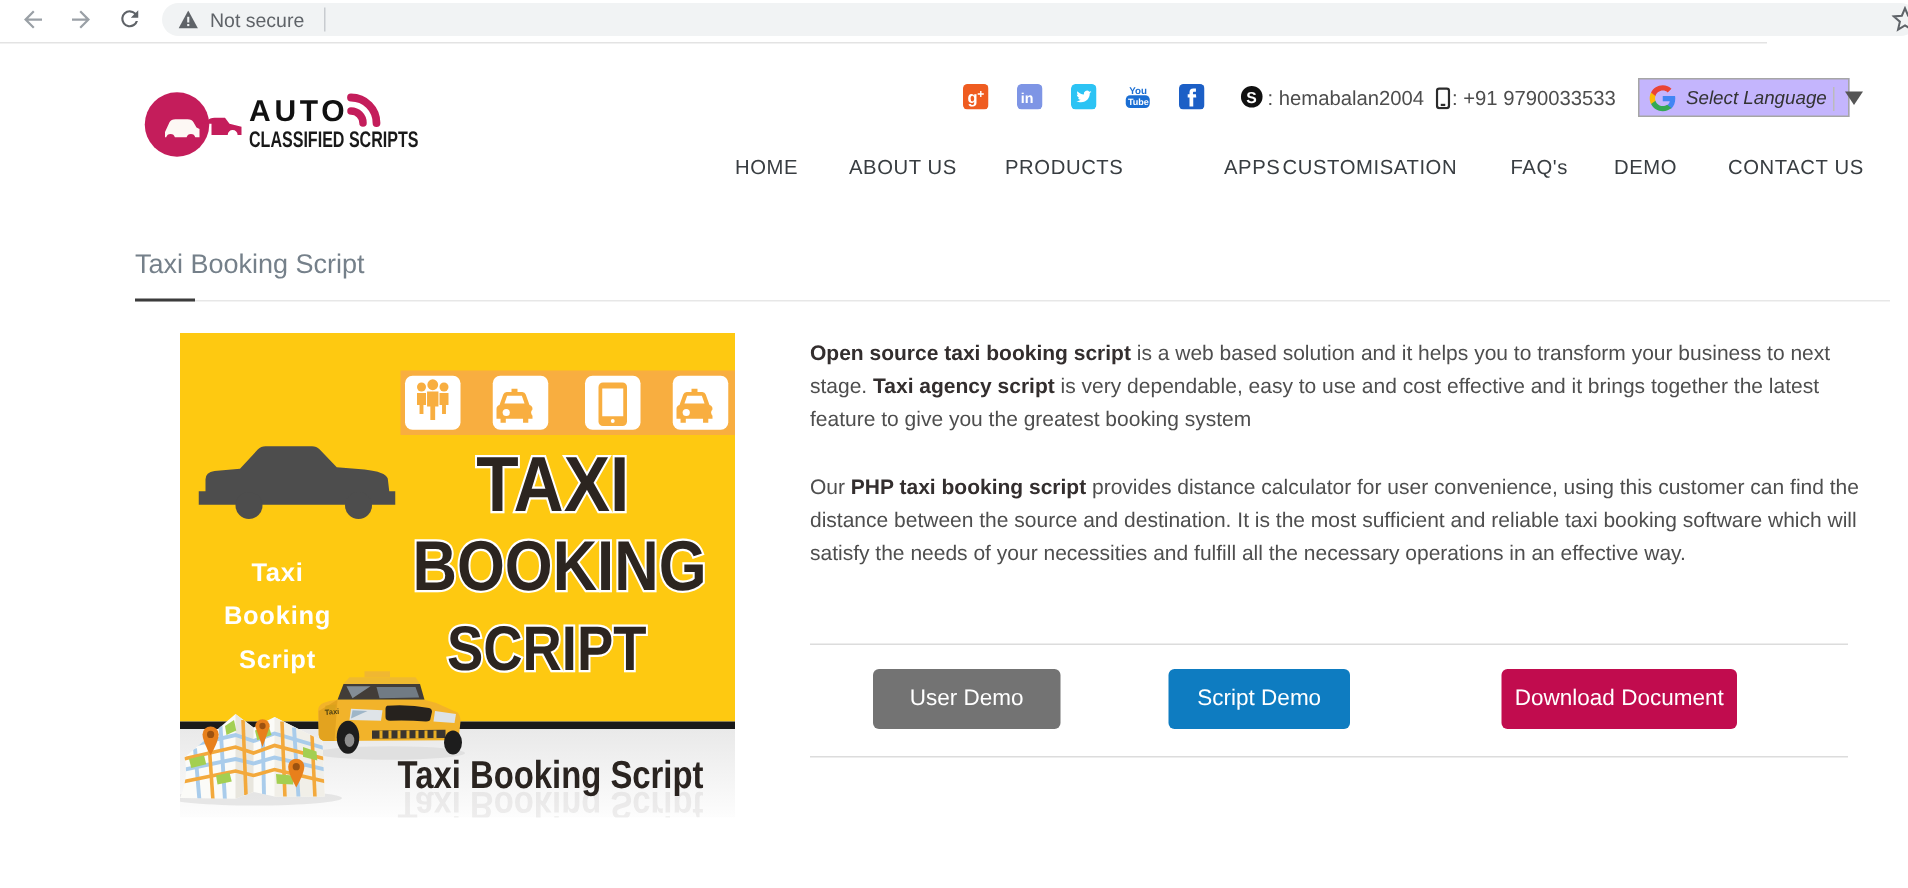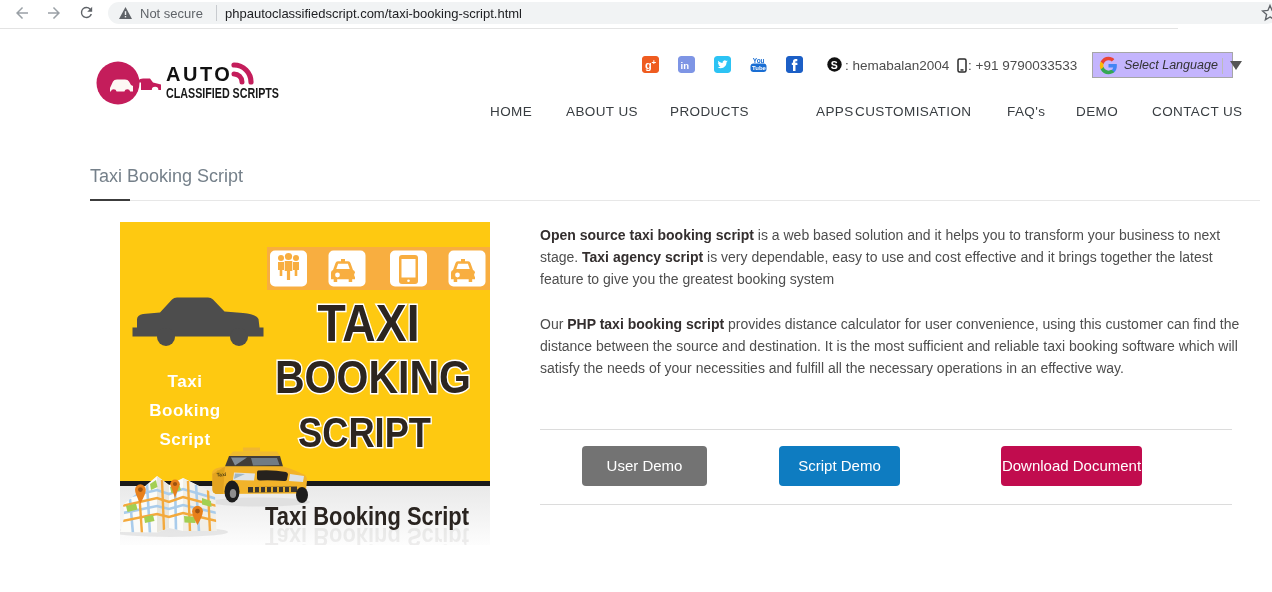--- a/index.html
+++ b/index.html
@@ -29,21 +29,21 @@
 #tdark { position:absolute; left:90px; top:199px; width:40px; height:2px; background:#3c3c3c; }
 
 
 .para { position:absolute; left:540px; width:705px; font-size:14px; line-height:22px; color:#4e4e4e; }
 .para b { color:#332e2e; }
 #hr1 { position:absolute; left:540px; top:429px; width:692px; height:1px; background:#dcdcdc; }
 #hr2 { position:absolute; left:540px; top:504px; width:692px; height:1px; background:#dcdcdc; }
 .btn { position:absolute; top:446px; height:40px; border-radius:4px; color:#fff; font-size:15px; text-align:center; line-height:40px; }
 #btn1 { left:582px; width:125px; background:#737373; }
 #btn2 { left:779px; width:121px; background:#0e7cc1; }
-#btn3 { left:1001px; width:141px; background:#c10c4e; }
+#btn3 { left:1001px; width:157px; background:#c10c4e; }
 </style>
 </head>
 <body>
 
 <div id="chrome">
   <svg class="navicon" style="left:13px" width="18" height="18" viewBox="0 0 24 24">
       <path d="M20 11H7.8l5.6-5.6L12 4l-8 8 8 8 1.4-1.4L7.8 13H20v-2z" fill="#9aa0a6"></path>
     </svg>
   <svg class="navicon" style="left:45px" width="18" height="18" viewBox="0 0 24 24">
       <path d="M4 13h12.2l-5.6 5.6L12 20l8-8-8-8-1.4 1.4 5.6 5.6H4v2z" fill="#9aa0a6"></path>
@@ -52,21 +52,20 @@
       <path d="M17.65 6.35A7.96 7.96 0 0 0 12 4a8 8 0 1 0 7.73 10h-2.08A6 6 0 1 1 12 6c1.66 0 3.14.69 4.22 1.78L13 11h7V4l-2.35 2.35z" fill="#5f6368"></path>
     </svg>
   <div id="omnibox"></div>
   <svg class="navicon" style="left:119px; top:7px" width="13" height="12" viewBox="0 0 13 12">
       <path d="M6.5 0L13 12H0z" fill="#5f6368"></path>
       <rect x="5.8" y="4.2" width="1.4" height="3.8" fill="#f1f3f4"></rect>
       <rect x="5.8" y="9" width="1.4" height="1.4" fill="#f1f3f4"></rect>
     </svg>
   <div id="notsecure">Not secure</div>
   <div id="urlsep"></div>
-  <div id="urltext">phpautoclassifiedscript.com/taxi-booking-script.html</div>
   <svg class="navicon" style="left:1261px; top:4px" width="18" height="18" viewBox="0 0 24 24">
       <path d="M12 17.27L18.18 21l-1.64-7.03L22 9.24l-7.19-.61L12 2 9.19 8.63 2 9.24l5.46 4.73L5.82 21z" fill="none" stroke="#5f6368" stroke-width="1.8"></path>
     </svg>
 </div>
 
 <div>
 
   <svg style="position:absolute; left:92px; top:57px" width="220" height="52" viewBox="0 0 220 52">
     <circle cx="26" cy="26" r="21.5" fill="#c41d5b"></circle>
 

